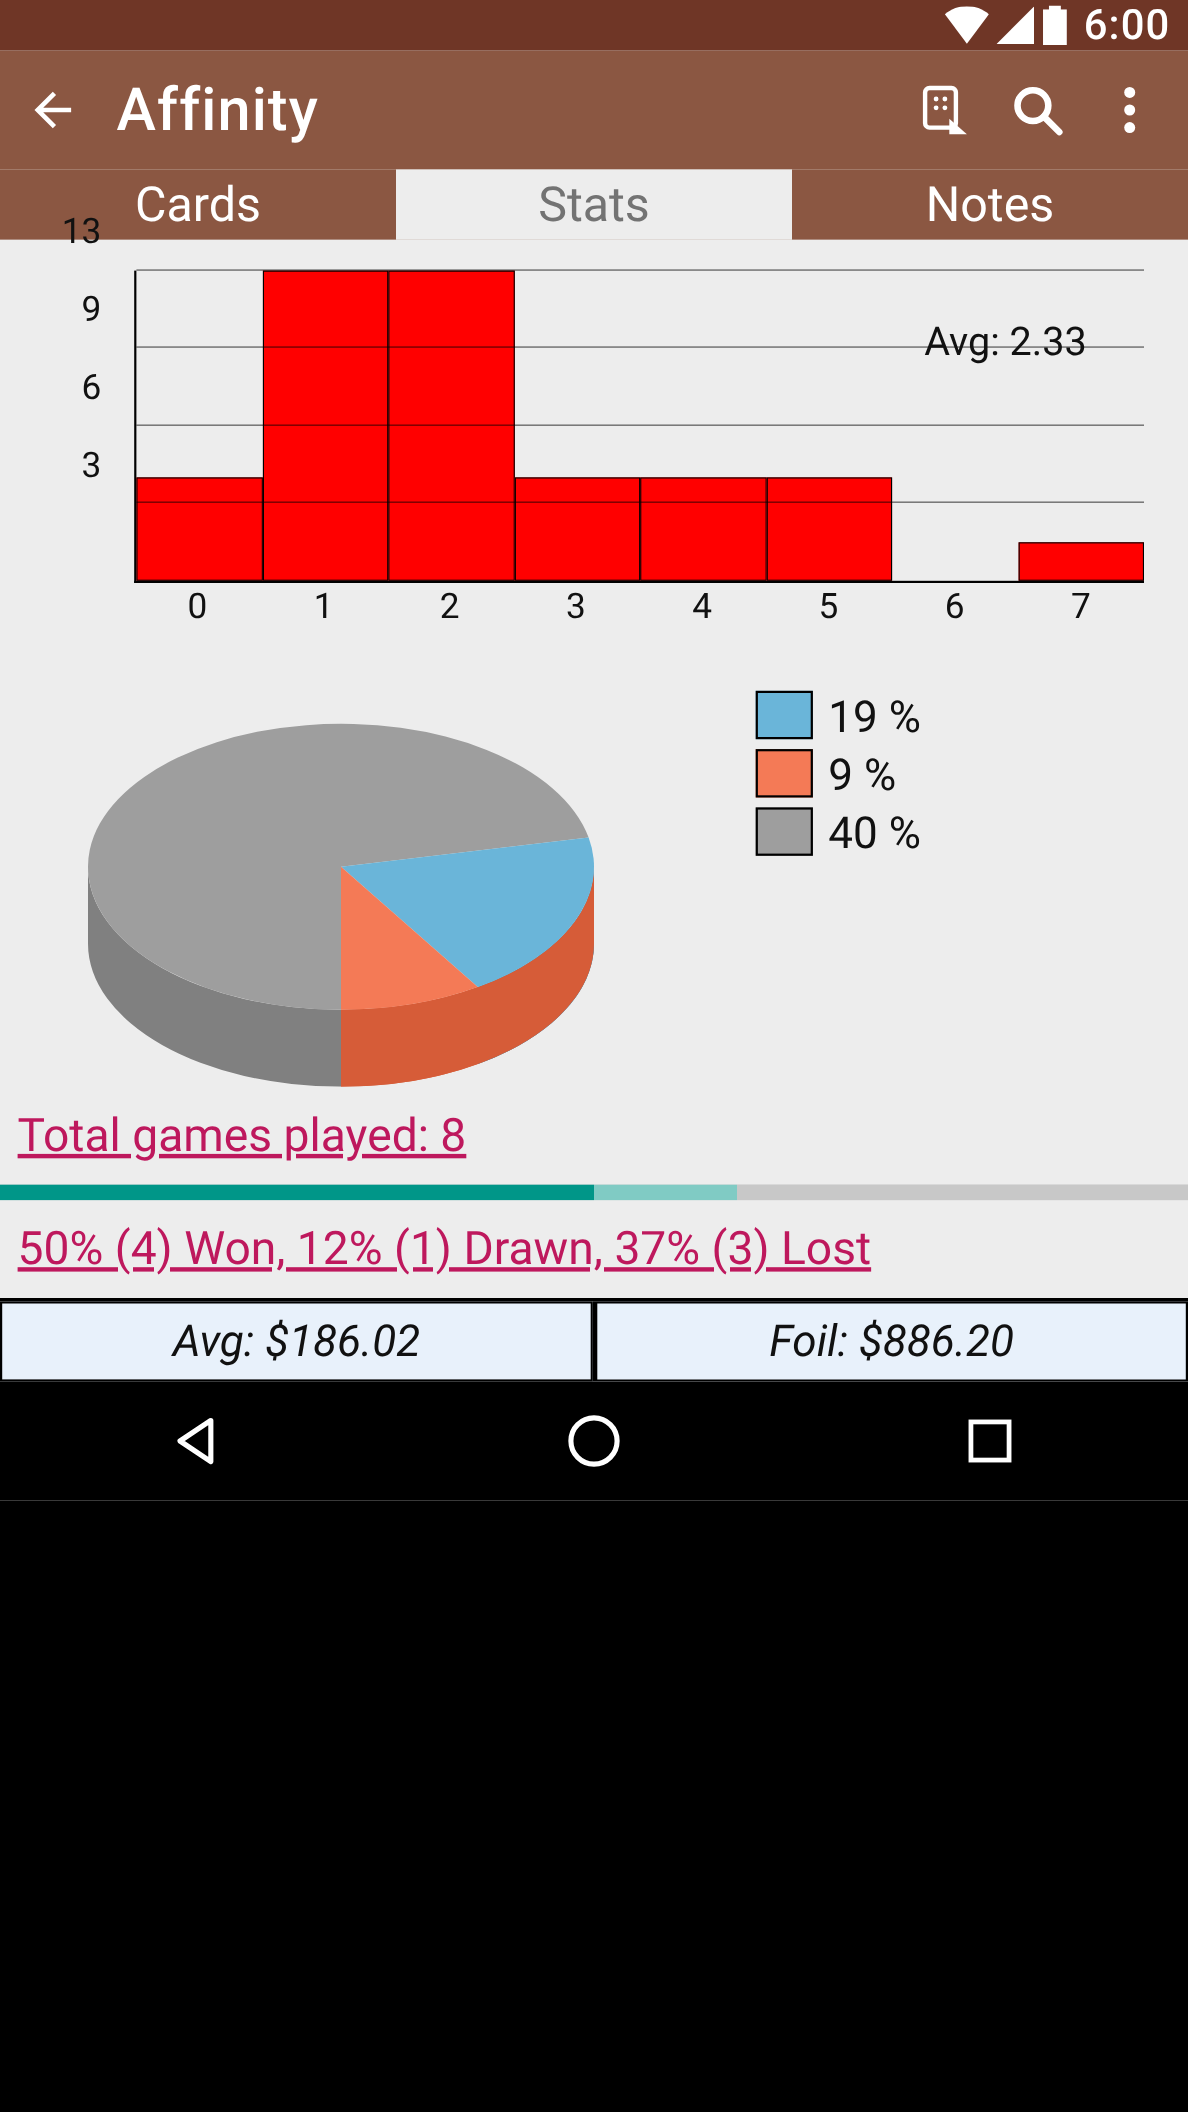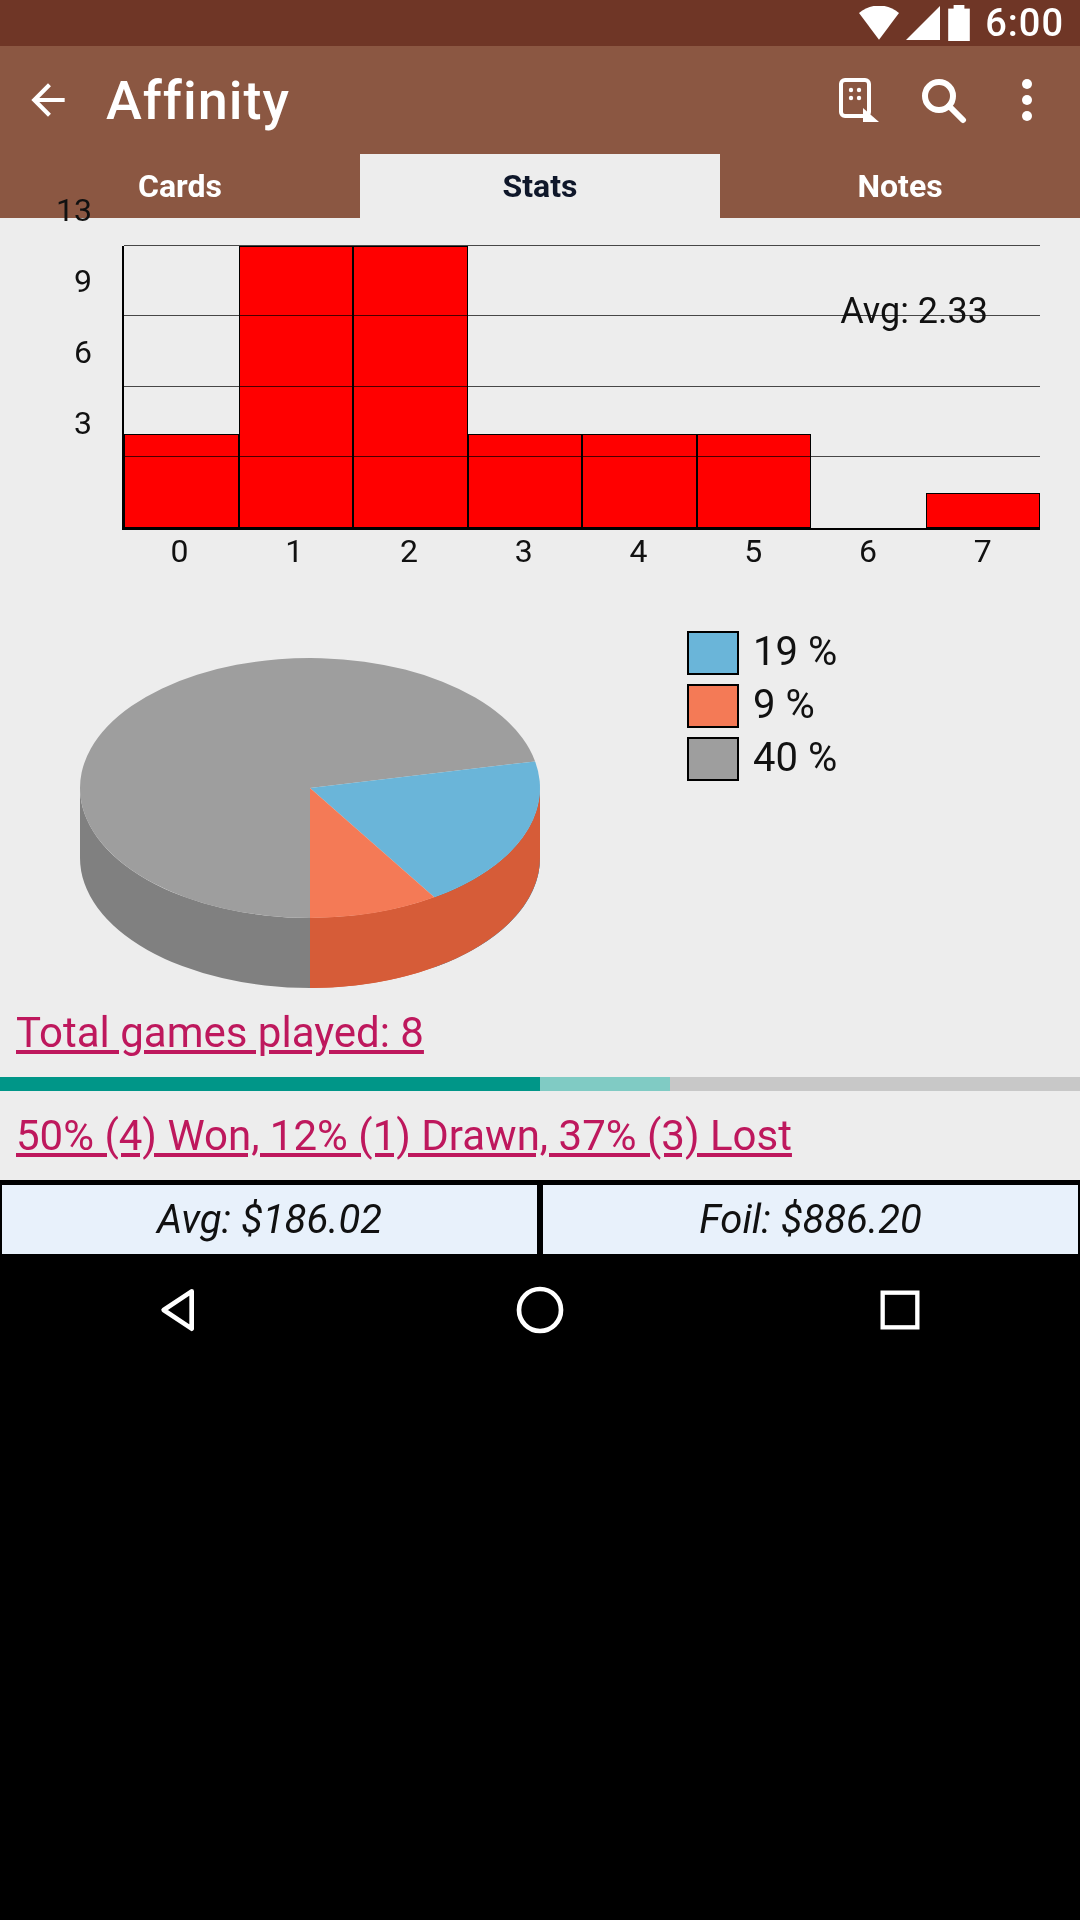--- a/index.html
+++ b/index.html
@@ -10,41 +10,41 @@
   .status-bar .icon { display:inline-flex; align-items:center; justify-content:center; }
   .status-bar svg { display:block; }
   .status-time { margin-left:8px; letter-spacing:1px; }
   
   .app-bar { height:136px; background:#8b5742; display:flex; align-items:center; padding:0 18px; color:#fff; }
   .app-bar .back { width:60px; height:60px; display:flex; align-items:center; justify-content:center; margin-right:28px; }
   .app-bar .title { font-size:54px; font-weight:500; flex:1; letter-spacing:1px; }
   .app-bar .action { width:70px; height:70px; display:flex; align-items:center; justify-content:center; margin-left:14px; }
   
   .tabs { height:80px; background:#8b5742; display:flex; }
-  .tab { flex:1; display:flex; align-items:center; justify-content:center; font-size:32px; font-weight:700; color:#fff; }
-  .tab.active { background:#ededed; color:#0f172a; }
+  .tab { flex:1; display:flex; align-items:center; justify-content:center; font-size:44px; font-weight:400; color:#fff; }
+  .tab.active { background:#ededed; color:#737373; }
   
   .content { flex:1; background:#ededed; display:flex; flex-direction:column; }
   
   .bar-chart { position:relative; margin:28px 40px 0 40px; height:314px; }
   .y-labels { position:absolute; left:0; top:0; bottom:28px; width:60px; }
   .y-labels span { position:absolute; right:8px; font-size:32px; color:#111; transform:translateY(-50%); }
   .plot-area { position:absolute; left:82px; right:0; top:0; bottom:30px; border-left:2px solid #000; border-bottom:2px solid #000; }
   .gridline { position:absolute; left:0; right:0; height:1px; background:#000; opacity:0.7; }
   .bars { position:absolute; left:0; right:0; bottom:0; top:0; display:flex; }
   .bar-slot { flex:1; position:relative; }
   .bar { position:absolute; bottom:0; left:0; right:0; background:#ff0000; border:1px solid #000; }
   .x-labels { position:absolute; left:82px; right:0; bottom:-10px; display:flex; }
   .x-labels span { flex:1; text-align:center; font-size:32px; color:#111; }
   .avg-label { position:absolute; right:52px; top:44px; font-size:36px; color:#111; }
   
   .pie-section { display:flex; margin:68px 40px 0 40px; align-items:flex-start; }
   .pie-wrap { width:600px; height:360px; position:relative; }
   .pie-legend { margin-left:0; margin-top:0; }
-  .legend-row { display:flex; align-items:flex-end; gap:14px; margin-bottom:6px;padding-left:47px; }
+  .legend-row { display:flex; align-items:flex-start; gap:14px; margin-bottom:6px;padding-left:47px; }
   .legend-swatch { width:52px; height:44px; border:2px solid #000; }
   .legend-label { font-size:40px; color:#111; }
   
   .stat-line { font-size:42px; color:#be185d; padding:20px 16px 20px 16px;text-decoration:underline; }
   .progress { height:14px; background:#c8c8c8; display:flex; }
   .progress .seg-won { background:#009688; }
   .progress .seg-drawn { background:#80cbc4; }
   .progress .seg-lost { background:#c8c8c8; }
   
   .price-row { margin-top:auto; height:76px; display:flex; border-top:3px solid #000;font-style:italic; }

